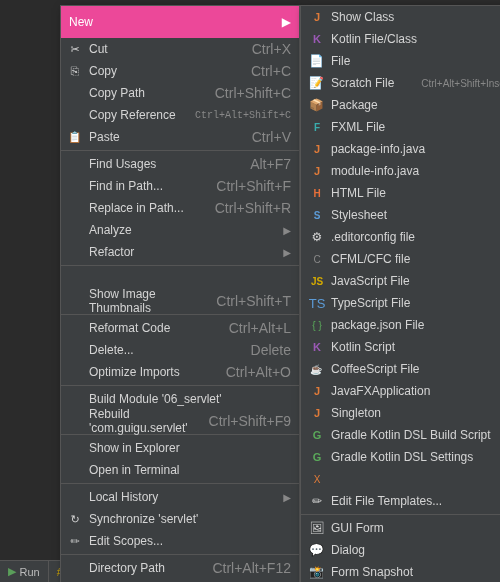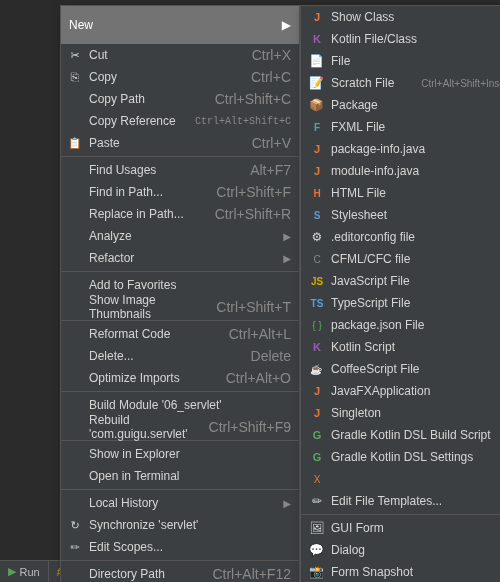--- a/index.html
+++ b/index.html
@@ -86,25 +86,25 @@
       height: 16px;
       margin-right: 6px;
       margin-left: -14px;
       display: flex;
       align-items: center;
       justify-content: center;
       font-size: 11px;
       flex-shrink: 0;
     }
     .menu-top-header {
-      background: #737373;
+      background: #ec4899;
       color: #fff;
       font-size: 12px;
       padding: 3px 8px;
-      height: 38px;
+      height: 32px;
       display: flex;
       align-items: center;
     }
 
     
     .context-menu-right {
       position: absolute;
       top: 5px;
       left: 300px;
       width: 220px;
@@ -200,21 +200,20 @@
     <span class="arrow">▶</span>
   </div>
   <div class="menu-item">
     <span class="menu-icon"></span>
     <span>Refactor</span>
     <span class="arrow">▶</span>
   </div>
   <div class="menu-separator"></div>
   <div class="menu-item">
     <span class="menu-icon"></span>
-    <span>Add to Favorites</span>
   </div>
   <div class="menu-item">
     <span class="menu-icon"></span>
     <span>Show Image Thumbnails</span>
     <span class="shortcut">Ctrl+Shift+T</span>
   </div>
   <div class="menu-separator"></div>
   <div class="menu-item">
     <span class="menu-icon"></span>
     <span>Reformat Code</span>
@@ -344,21 +343,21 @@
     <span>CFML/CFC file</span>
   </div>
   <div class="menu-item-right">
     <span class="item-icon">
         <span style="color:#d4aa00;font-size:10px;font-weight:bold;">JS</span>
       </span>
     <span>JavaScript File</span>
   </div>
   <div class="menu-item-right">
     <span class="item-icon">
-        <span style="color:#5c9bd6;font-size:10px;font-weight:bold;">TS</span>
+        <span style="color:#5c9bd6;font-size:13px;font-weight:normal;">TS</span>
       </span>
     <span>TypeScript File</span>
   </div>
   <div class="menu-item-right">
     <span class="item-icon">
         <span style="color:#5aaa5a;font-size:10px;">{ }</span>
       </span>
     <span>package.json File</span>
   </div>
   <div class="menu-item-right">

